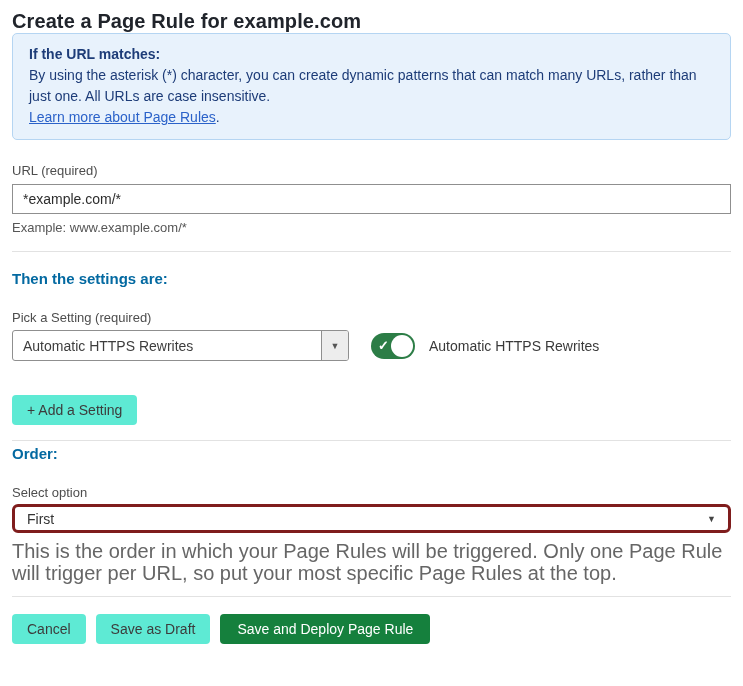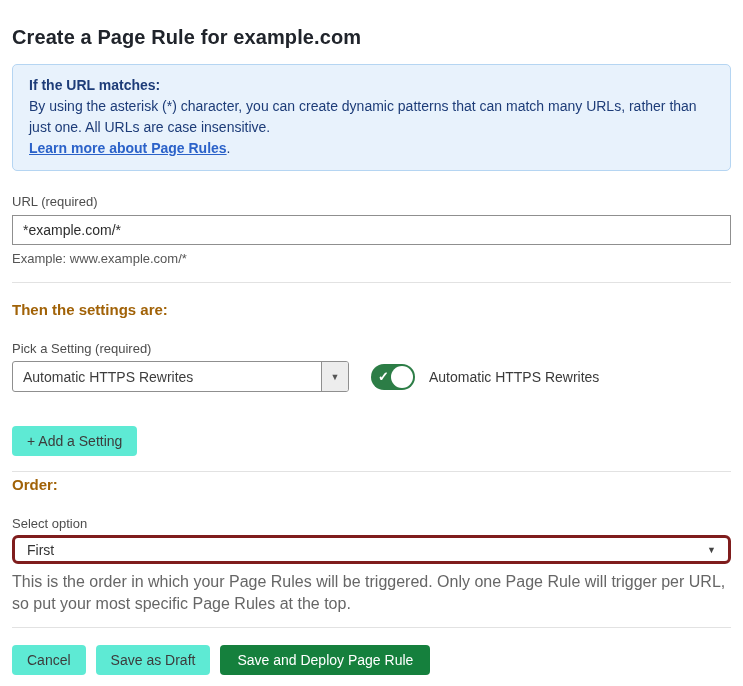--- a/index.html
+++ b/index.html
@@ -8,43 +8,41 @@
     width: 743px;
     height: 686px;
     background: #ffffff;
     font-family: "Liberation Sans", sans-serif;
     overflow: hidden;
   }
   .container { padding: 0 12px; }
 
   .page-title {
     margin: 0;
-    padding-top: 26px;
+    padding-top: 10px;
     font-size: 20px;
     font-weight: bold;
     color: #20242b;
     letter-spacing: 0.1px;
   }
 
   .info-box {
-    margin-top: 15px;
     background: #e8f2fc;
     border: 1px solid #b5d5f2;
     border-radius: 5px;
     padding: 10px 16px 11px;
     color: #1d3c78;
     font-size: 14px;
     line-height: 21px;
   }
   .info-heading { font-weight: bold; }
   .info-link {
     color: #2b62c9;
     text-decoration: underline;
     cursor: pointer;
-    font-weight: bold;
   }
 
   .field-label {
     margin-top: 23px;
     font-size: 13px;
     color: #4d4d4d;
   }
   .url-input {
     display: block;
     margin-top: 6px;
@@ -70,21 +68,21 @@
     margin: 0;
   }
   .divider-1 { margin-top: 16px; }
   .divider-2 { margin-top: 15px; }
   .divider-3 { margin-top: 12px; }
 
   .section-heading {
     margin: 18px 0 0;
     font-size: 15px;
     font-weight: bold;
-    color: #a16207;
+    color: #0369a1;
   }
   .section-heading.order { margin-top: 4px; }
 
   .setting-row {
     display: flex;
     align-items: center;
     margin-top: 5px;
   }
   .setting-dropdown {
     display: flex;
@@ -189,21 +187,21 @@
     font-size: 14px;
     color: #333333;
     cursor: pointer;
   }
   .select-arrow {
     font-size: 9px;
     color: #444444;
   }
   .order-hint {
     margin-top: 7px;
-    font-size: 16px;
+    font-size: 20px;
     line-height: 22px;
     color: #666666;
     max-width: 719px;
   }
 
   .actions {
     margin-top: 17px;
     display: flex;
     align-items: center;
   }

